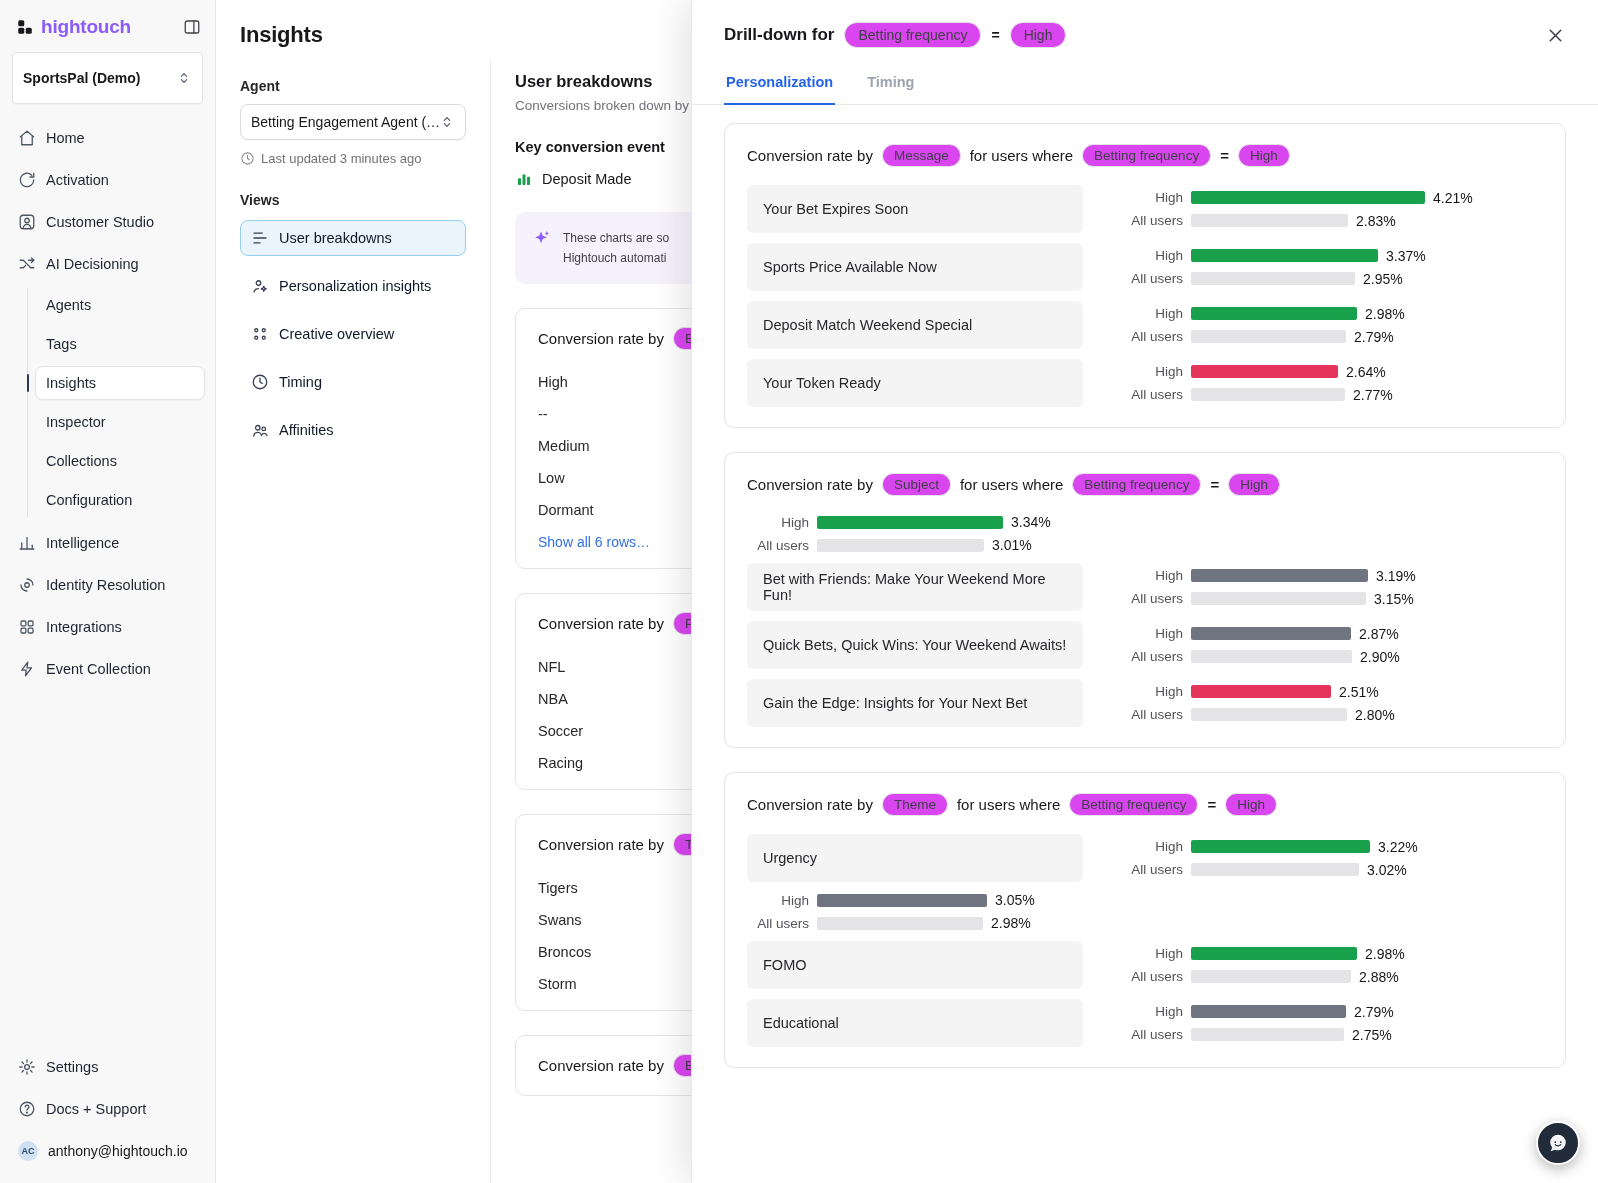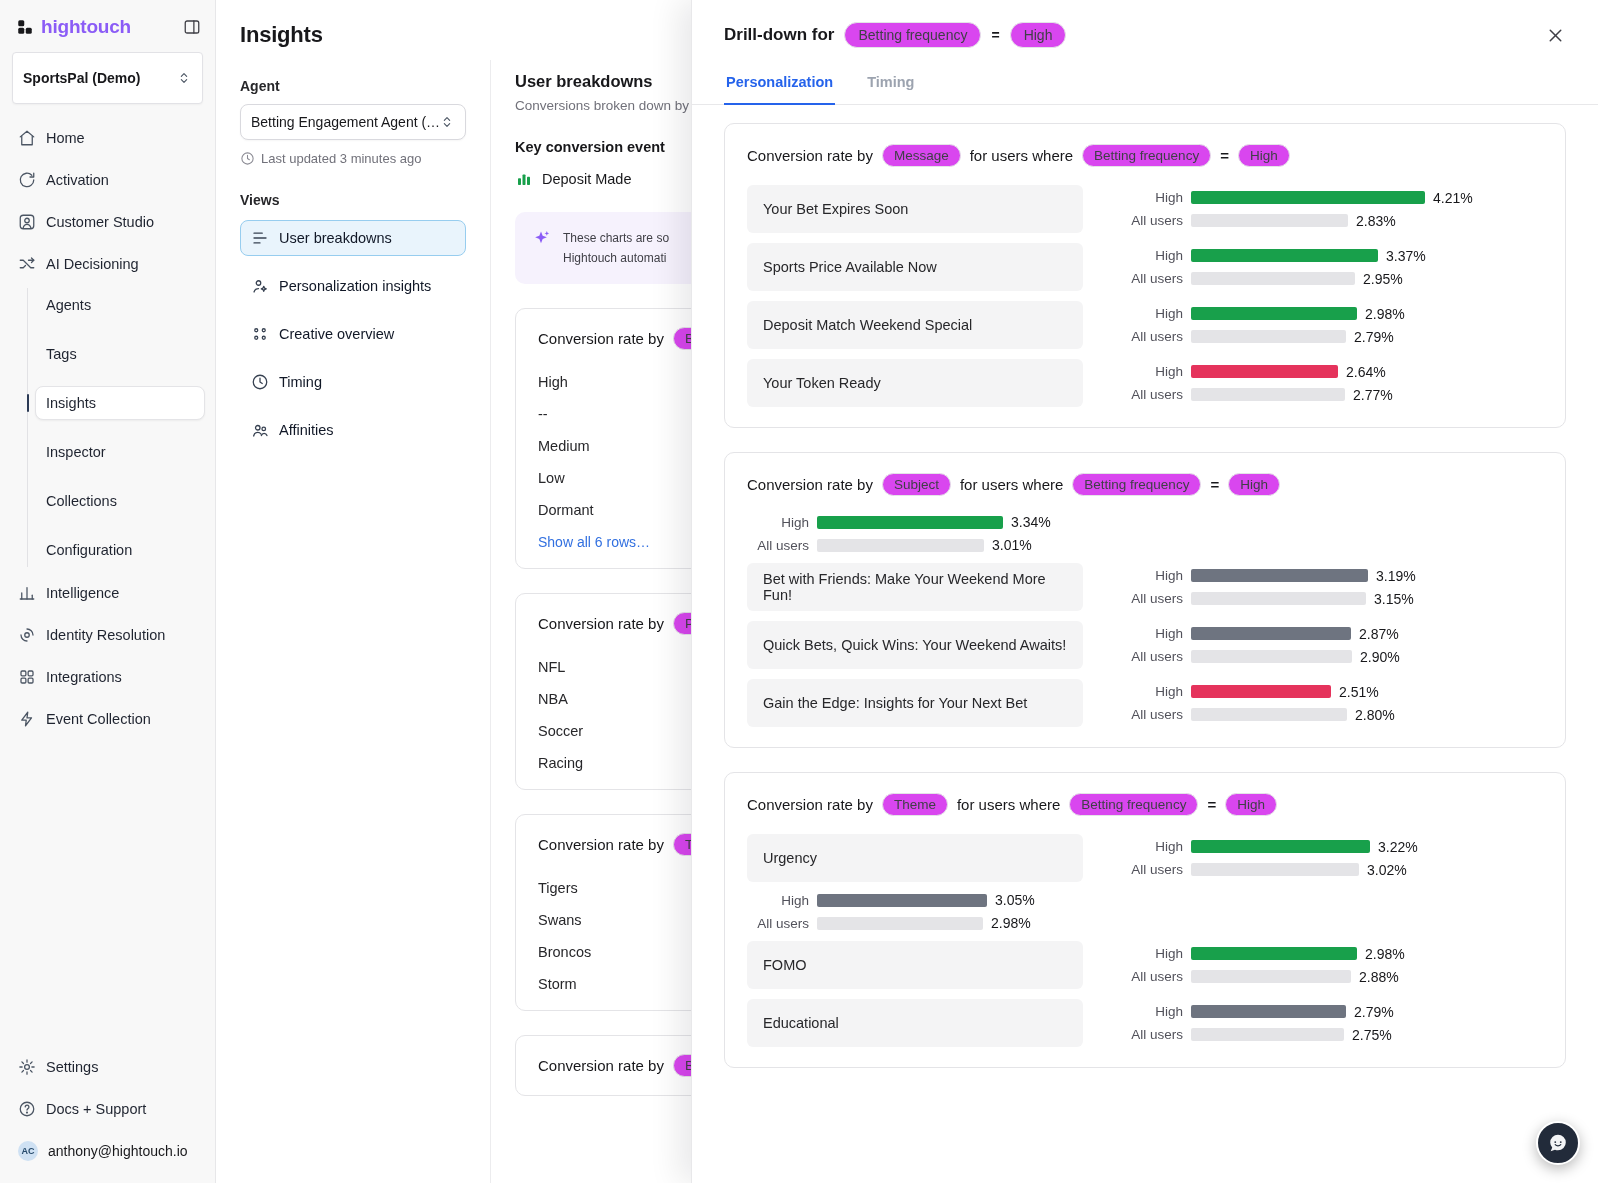--- a/index.html
+++ b/index.html
@@ -18,21 +18,21 @@
 
   
   .sidebar { width:216px; min-width:216px; background:#f8f8f8; border-right:1px solid #e7e7e9; display:flex; flex-direction:column; }
   .side-head { display:flex; align-items:center; justify-content:space-between; padding:16px 14px 10px 16px; }
   .brand { display:flex; align-items:center; gap:7px; font-weight:700; font-size:19px; letter-spacing:-.2px; color:#8b5cf6; }
   .brand .icon { color:#18181b; }
   .panel-btn { color:#3f3f46; cursor:pointer; }
   .workspace { margin:4px 12px 12px; background:#fff; border:1px solid #e2e2e6; border-radius:4px; height:52px; display:flex; align-items:center; justify-content:space-between; padding:0 10px; font-weight:600; font-size:14px; box-shadow:0 1px 2px rgba(0,0,0,.04); cursor:pointer; }
   .nav { padding:4px 10px; flex:1; overflow:hidden; }
   .nav-item { display:flex; align-items:center; gap:10px; height:36px; padding:0 8px; border-radius:8px; font-size:14.5px; color:#1f2430; margin-bottom:6px; cursor:pointer; }
-  .nav-children { margin:0 0 6px 17px; border-left:1px solid #e2e2e5; padding-left:7px; display:flex; flex-direction:column; gap:15px; margin-bottom:8px; }
+  .nav-children { margin:0 0 6px 17px; border-left:1px solid #e2e2e5; padding-left:7px; display:flex; flex-direction:column; gap:5px; margin-bottom:8px; }
   .nav-child { position:relative; height:34px; display:flex; align-items:center; padding:0 10px; border-radius:8px; font-size:14.5px; color:#1f2430; cursor:pointer; border:1px solid transparent; }
   .nav-child.active { background:#fff; border-color:#e4e4e7; box-shadow:0 1px 2px rgba(0,0,0,.05); font-weight:500; }
   .nav-child.active::before { content:""; position:absolute; left:-9px; top:7px; bottom:7px; width:2px; background:#2b3a55; border-radius:2px; }
   .side-foot { padding:8px 10px 14px; }
   .user-row { display:flex; align-items:center; gap:10px; height:36px; padding:0 8px; font-size:14px; color:#18181b; cursor:pointer; }
   .avatar { width:20px; height:20px; border-radius:50%; background:#cfe1f3; color:#274b6d; font-size:9px; font-weight:700; display:flex; align-items:center; justify-content:center; }
 
   
   .main { flex:1; display:flex; flex-direction:column; min-width:0; }
   .page-head { padding:22px 24px 12px; }

